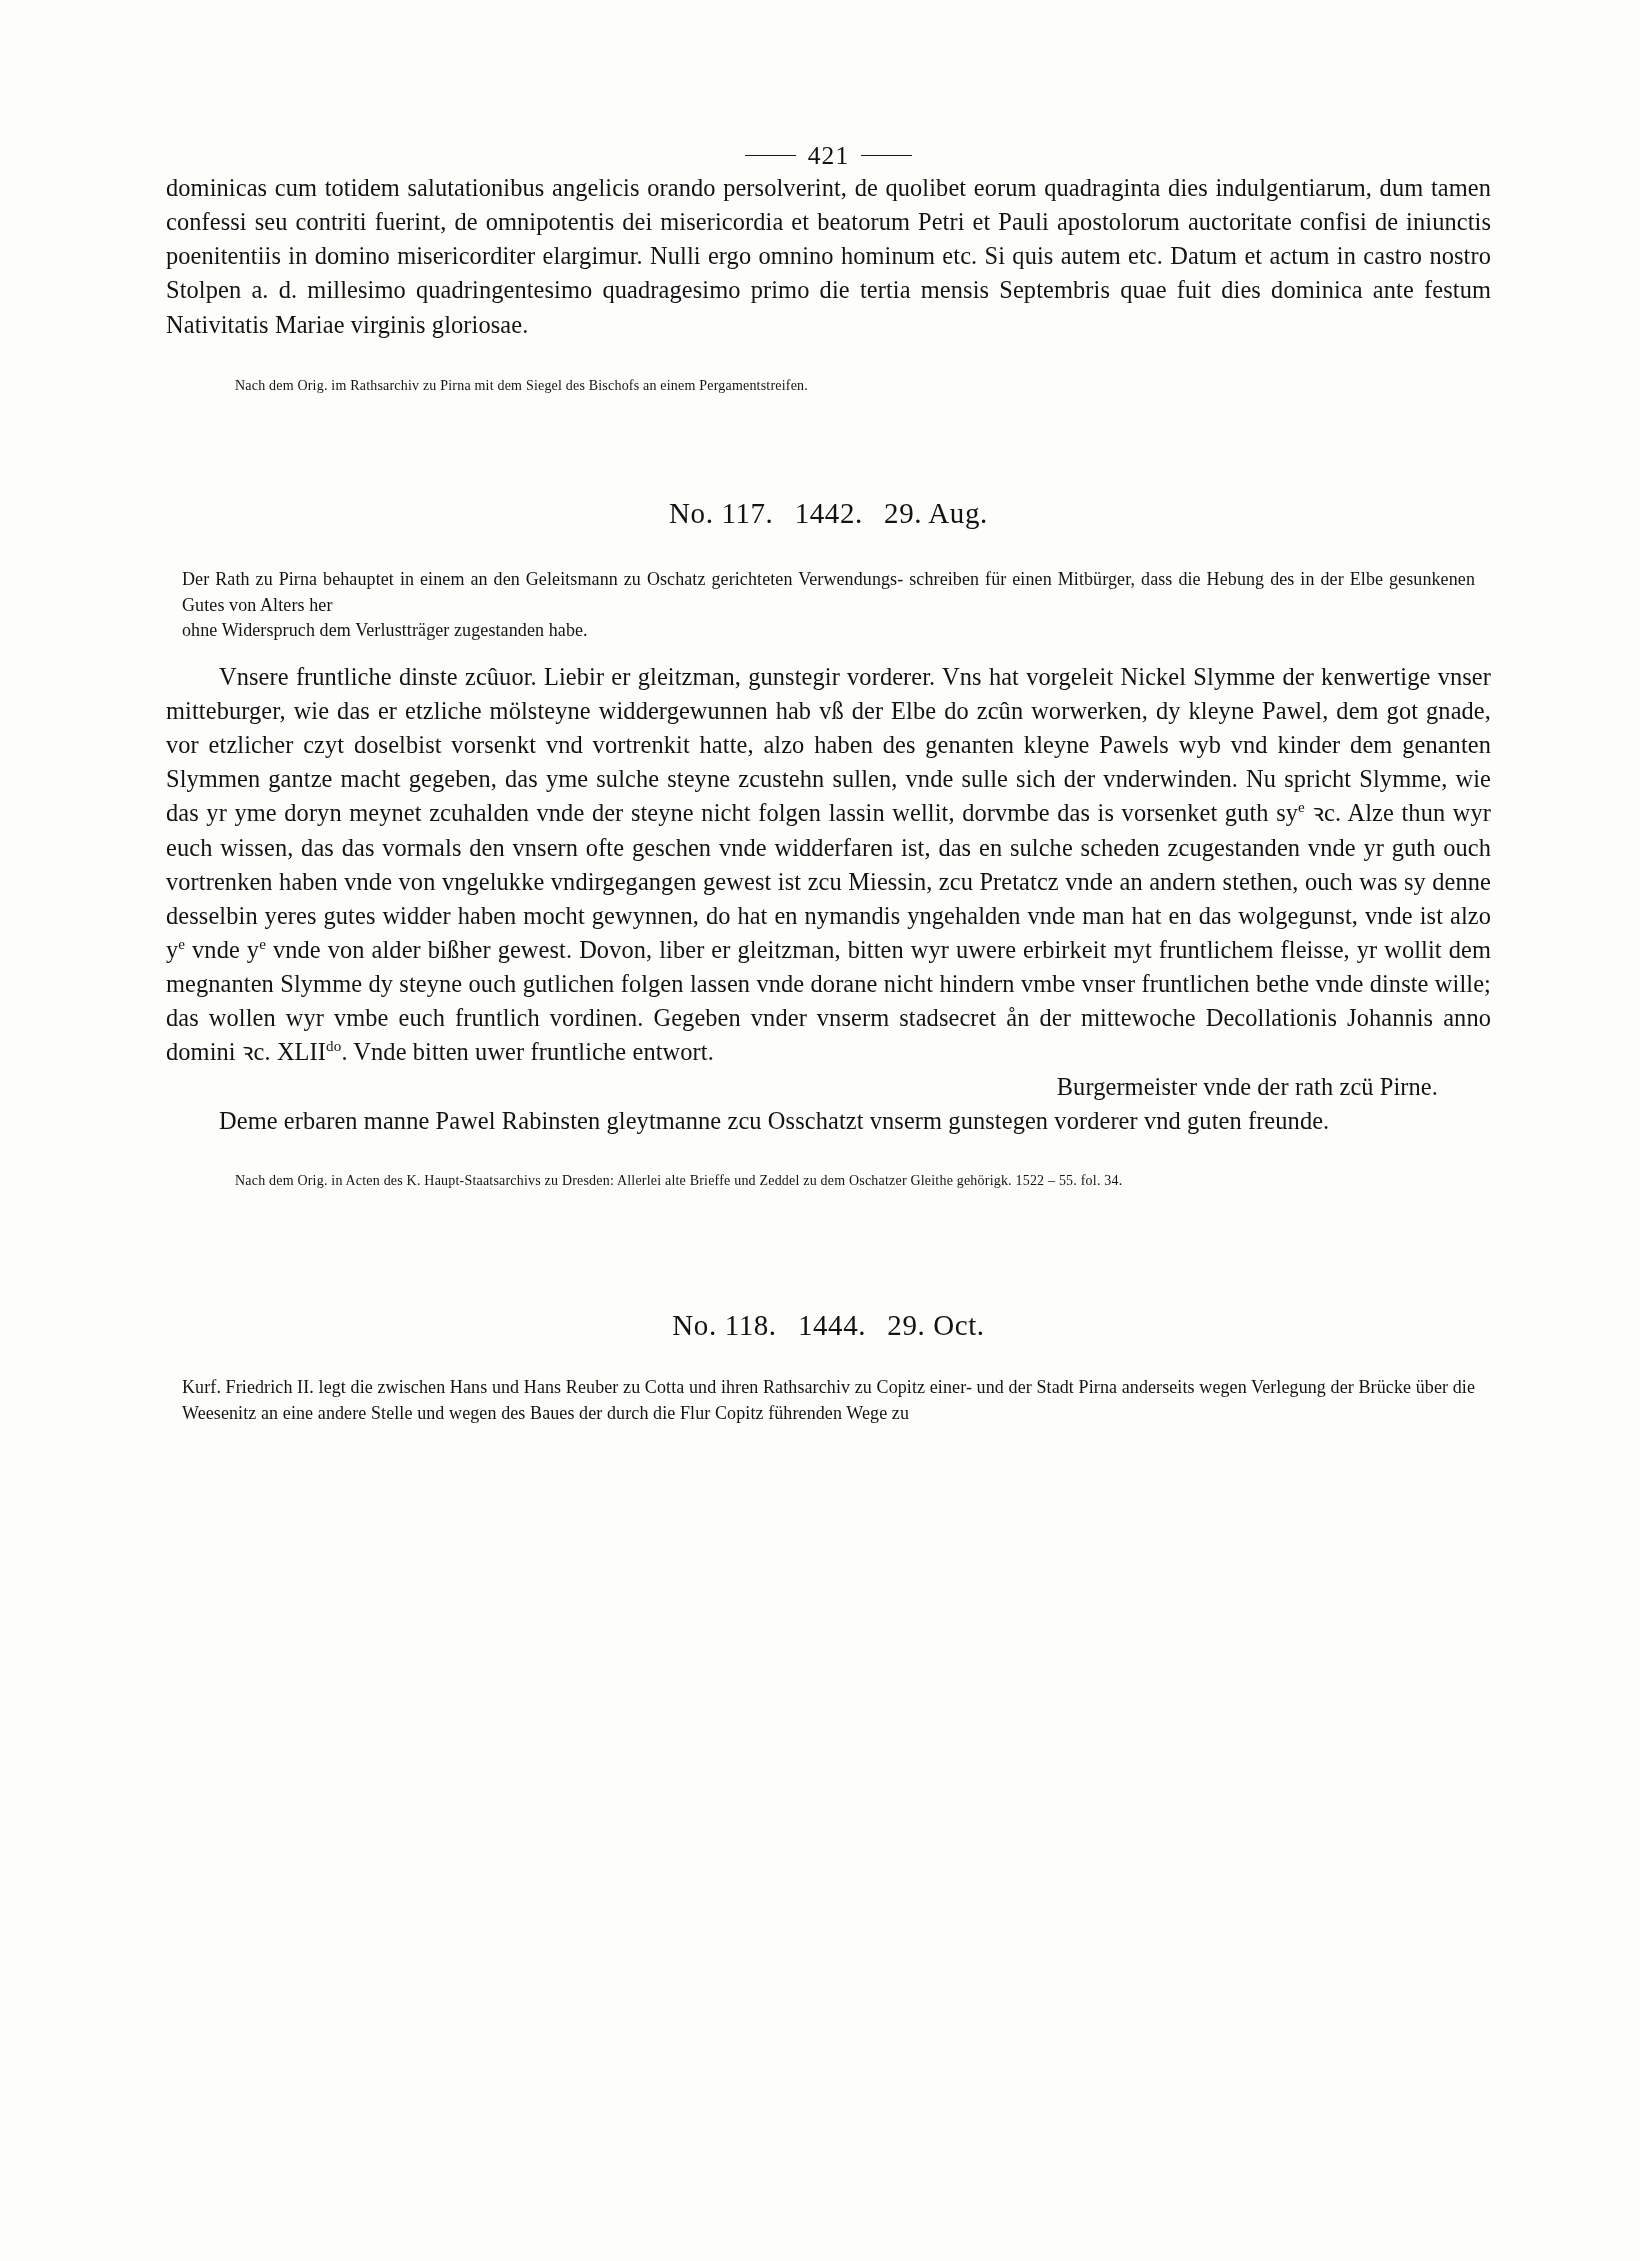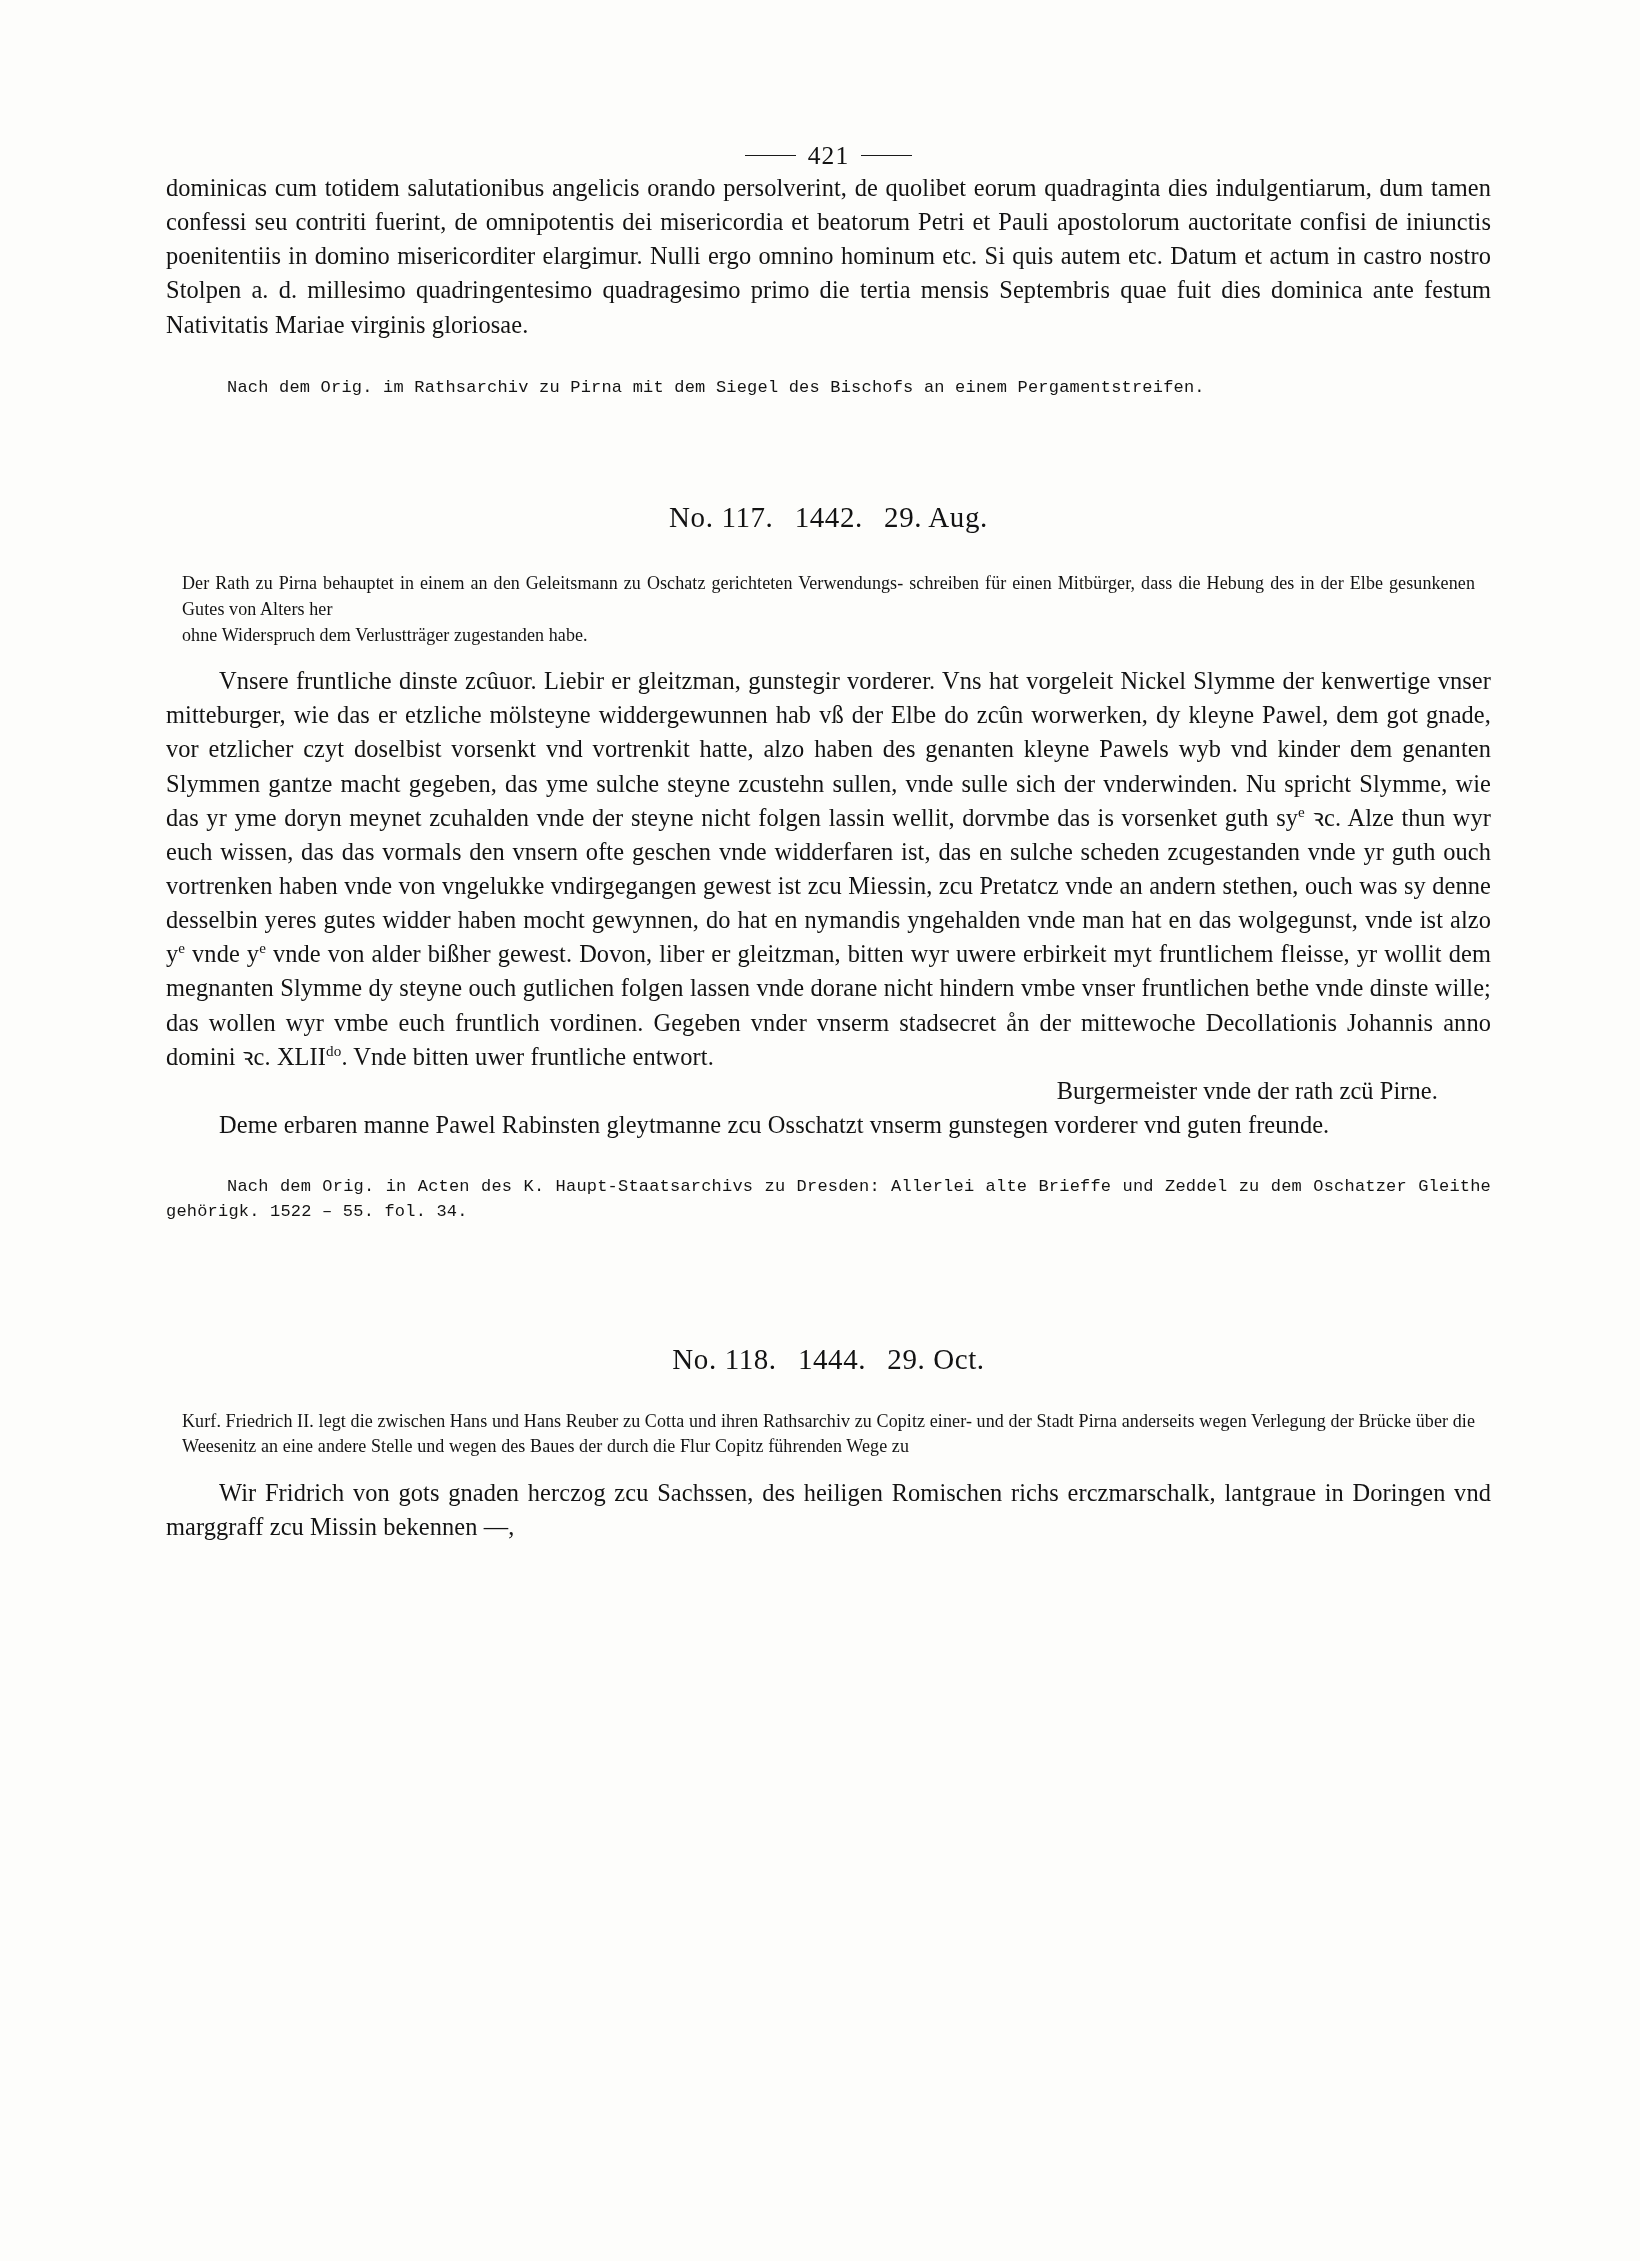--- a/index.html
+++ b/index.html
@@ -54,26 +54,25 @@
     margin: 0;
     letter-spacing: 0.1px;
   }
   .blocktext {
     margin-top: 60px;
   }
   .indent-first {
     text-indent: 53px;
   }
   .source-note {
-    font-size: 17px;
+    font-size: 14px;
     line-height: 1.45;
     text-align: justify;
-    margin: 0;
+    margin: 8px;
     letter-spacing: 0.2px;
-    font-family: Liberation Mono, monospace;
   }
   .note-1 {
     margin-top: 34px;
     padding-left: 61px;
     padding-right: 22px;
     text-align: left;
   }
   .note-2 {
     margin-top: 33px;
     text-indent: 61px;
@@ -151,17 +150,16 @@
       <span>1444.</span><span class="sp"></span>
       <span>29. Oct.</span>
     </div>
 
     <p class="regest regest-2">
       <span>Kurf. Friedrich II. legt die zwischen Hans und Hans Reuber zu Cotta und ihren Rathsarchiv</span>
       <span>zu Copitz einer- und der Stadt Pirna anderseits wegen Verlegung der Brücke über die Weesenitz</span>
       <span>an eine andere Stelle und wegen des Baues der durch die Flur Copitz führenden Wege zu</span>
     </p>
 
-    <p class="body final-block indent-first">Wir Fridrich von gots gnaden herczog zcu Sachssen, des heiligen Romischen richs erczmarschalk, lantgraue in Doringen vnd marggraff zcu Missin bekennen —,</p>
 
   </div>
 </div>
 
 
 </body></html>

